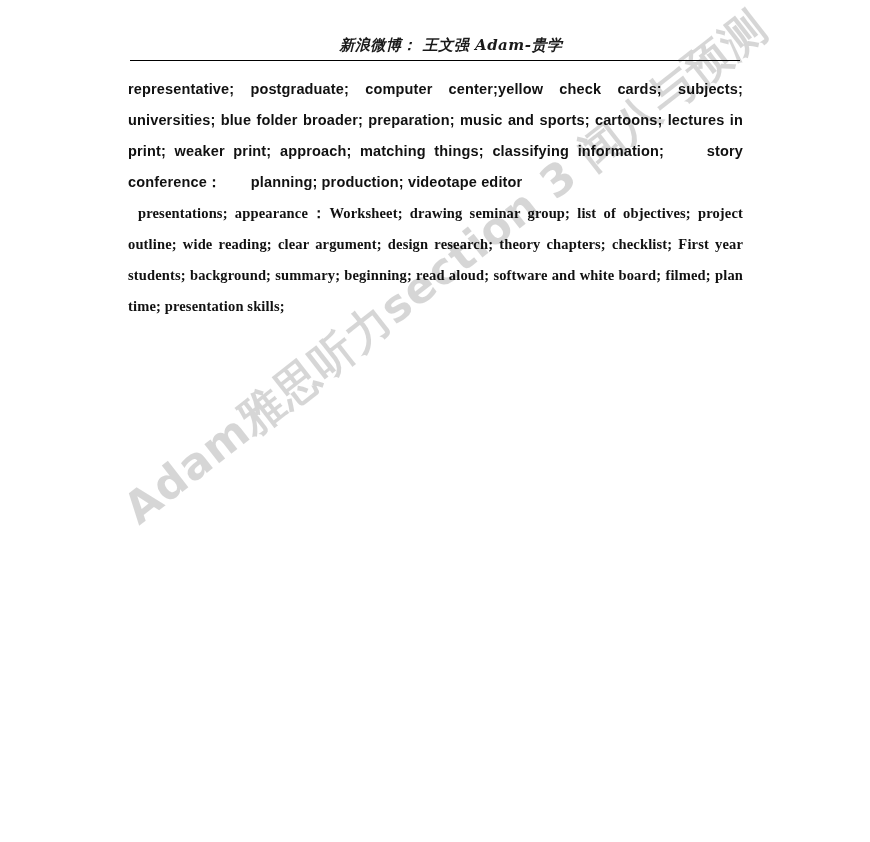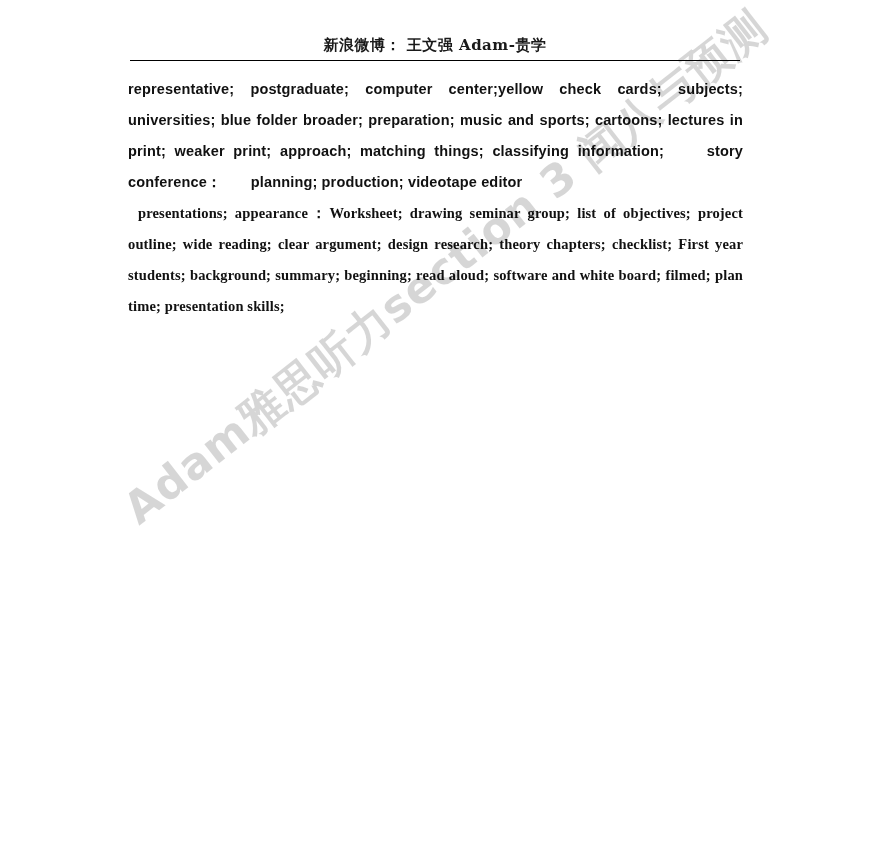--- a/index.html
+++ b/index.html
@@ -19,30 +19,31 @@
     position: absolute;
     left: 0;
     top: 0;
     width: 870px;
     height: 842px;
     background: #ffffff;
   }
 
   .header {
     position: absolute;
-    left: 130px;
+    left: 146px;
     top: 36px;
     width: 610px;
     text-align: center;
     font-family: "DejaVu Serif", serif;
     font-size: 15px;
     font-weight: bold;
     color: #1a1a1a;
     letter-spacing: 0.5px;
     white-space: nowrap;
+    font-style: italic;
   }
 
   .header-rule {
     position: absolute;
     left: 130px;
     top: 60px;
     width: 610px;
     height: 0;
     border-top: 1px solid #000000;
   }

